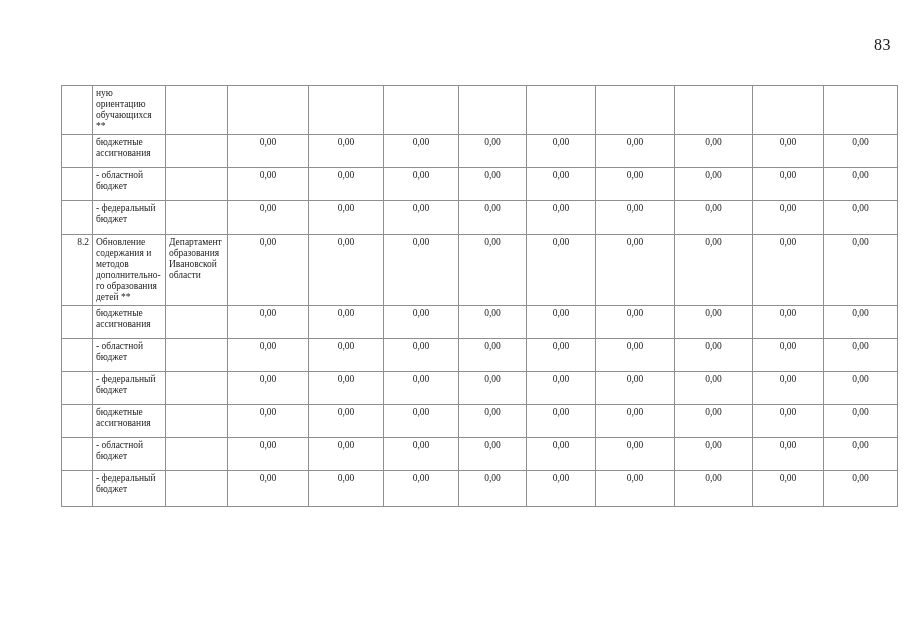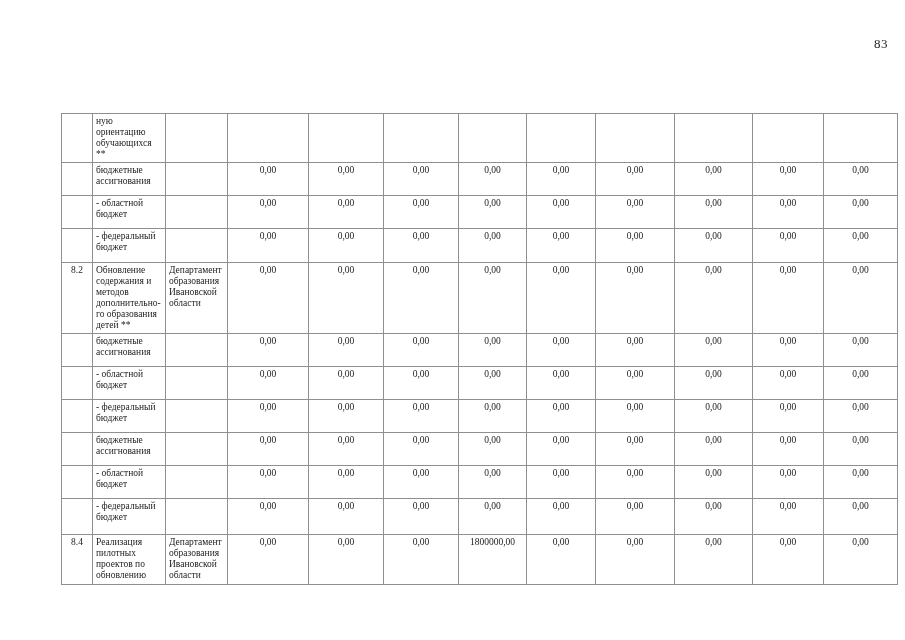--- a/index.html
+++ b/index.html
@@ -12,43 +12,42 @@
     height: 640px;
     position: relative;
     overflow: hidden;
     font-family: "Liberation Serif", "DejaVu Serif", serif;
     color: #1c1c1c;
   }
   .page-number {
     position: absolute;
     top: 36px;
     left: 874px;
-    font-size: 13px;
+    font-size: 16px;
     letter-spacing: 0.5px;
   }
   table.budget-table {
     position: absolute;
     left: 61px;
     top: 85px;
     width: 836px;
     border-collapse: collapse;
     table-layout: fixed;
-    margin-top: 28px;
   }
   table.budget-table td {
     border: 1.5px solid #8f8f8f;
     vertical-align: top;
     font-size: 9.5px;
     line-height: 11px;
     padding: 2px 3px;
     overflow: hidden;
     white-space: pre-line;
   }
   td.cell-num {
-    text-align: center;
+    text-align: right;
     padding-left: 2px;
   }
   td.cell-name, td.cell-exec {
     text-align: left;
   }
   td.cell-val {
     text-align: center;
     padding-top: 3px;
     white-space: nowrap;
   }
@@ -240,34 +239,14 @@
         <td class="cell-val">0,00</td>
         <td class="cell-val">0,00</td>
         <td class="cell-val">0,00</td>
         <td class="cell-val">0,00</td>
         <td class="cell-val">0,00</td>
         <td class="cell-val">0,00</td>
         <td class="cell-val">0,00</td>
         <td class="cell-val">0,00</td>
         <td class="cell-val">0,00</td>
       </tr>
-      <tr style="height: 50px;">
-        <td class="cell-num">8.4</td>
-        <td class="cell-name">Реализация
-пилотных
-проектов по
-обновлению</td>
-        <td class="cell-exec">Департамент
-образования
-Ивановской
-области</td>
-        <td class="cell-val">0,00</td>
-        <td class="cell-val">0,00</td>
-        <td class="cell-val">0,00</td>
-        <td class="cell-val">1800000,00</td>
-        <td class="cell-val">0,00</td>
-        <td class="cell-val">0,00</td>
-        <td class="cell-val">0,00</td>
-        <td class="cell-val">0,00</td>
-        <td class="cell-val">0,00</td>
-      </tr>
     </tbody>
 </table>
 
 </body></html>

